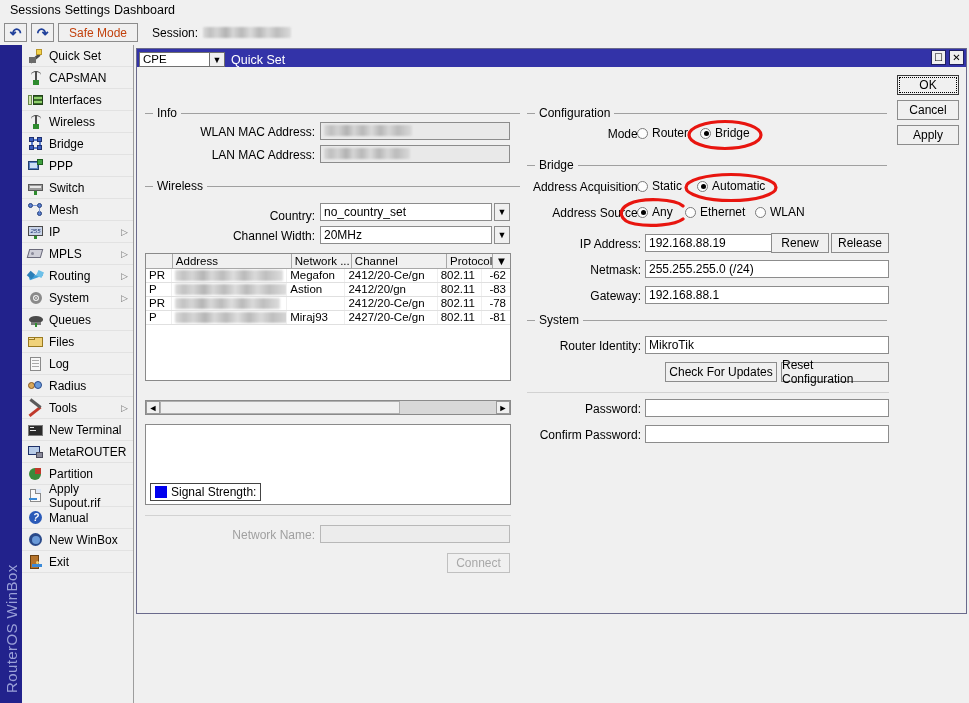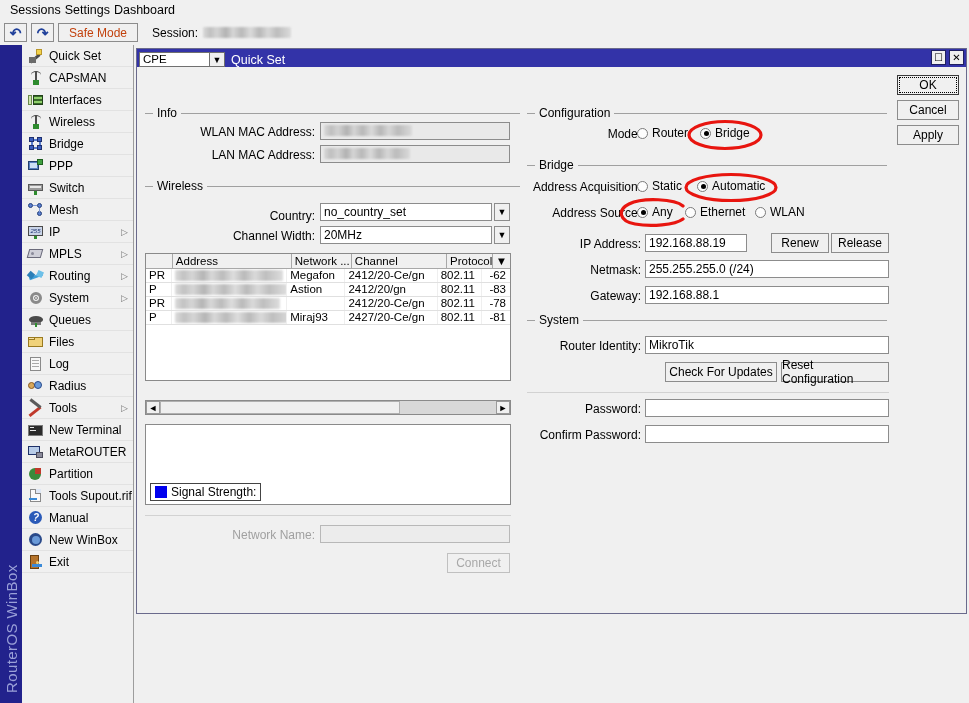--- a/index.html
+++ b/index.html
@@ -469,21 +469,21 @@
         </span>
       <span class="sb-label">Partition</span>
     </div>
 
     <div class="sb-item">
       <span class="sb-icon ico-sup">
           <i class="ic ic1"></i>
           <i class="ic ic2"></i>
           <i class="ic ic3"></i>
         </span>
-      <span class="sb-label">Tools Supout.rif</span>
+      <span class="sb-label">Apply Supout.rif</span>
     </div>
 
     <div class="sb-item">
       <span class="sb-icon ico-man">
           <i class="ic ic1"></i>
           <i class="ic ic2">?</i>
         </span>
       <span class="sb-label">Manual</span>
     </div>
 
@@ -657,21 +657,21 @@
       <div class="radio" style="left:548px; top:138px;">
         <span class="rdot"></span>
         <span>Ethernet</span>
       </div>
       <div class="radio" style="left:618px; top:138px;">
         <span class="rdot"></span>
         <span>WLAN</span>
       </div>
 
       <div class="lbl" style="left:390px; top:170px; width:114px;">IP Address:</div>
-      <div class="inp" style="left:508px; top:167px; width:102px;">192.168.88.19</div>
+      <div class="inp" style="left:508px; top:167px; width:138px;">192.168.88.19</div>
       <div class="btn" style="left:634px; top:166px; width:58px;">Renew</div>
       <div class="btn" style="left:694px; top:166px; width:58px;">Release</div>
 
       <div class="lbl" style="left:390px; top:196px; width:114px;">Netmask:</div>
       <div class="inp" style="left:508px; top:193px; width:244px;">255.255.255.0 (/24)</div>
 
       <div class="lbl" style="left:390px; top:222px; width:114px;">Gateway:</div>
       <div class="inp" style="left:508px; top:219px; width:244px;">192.168.88.1</div>
 
       <div class="grp" style="left:390px; top:253px; width:360px;">

